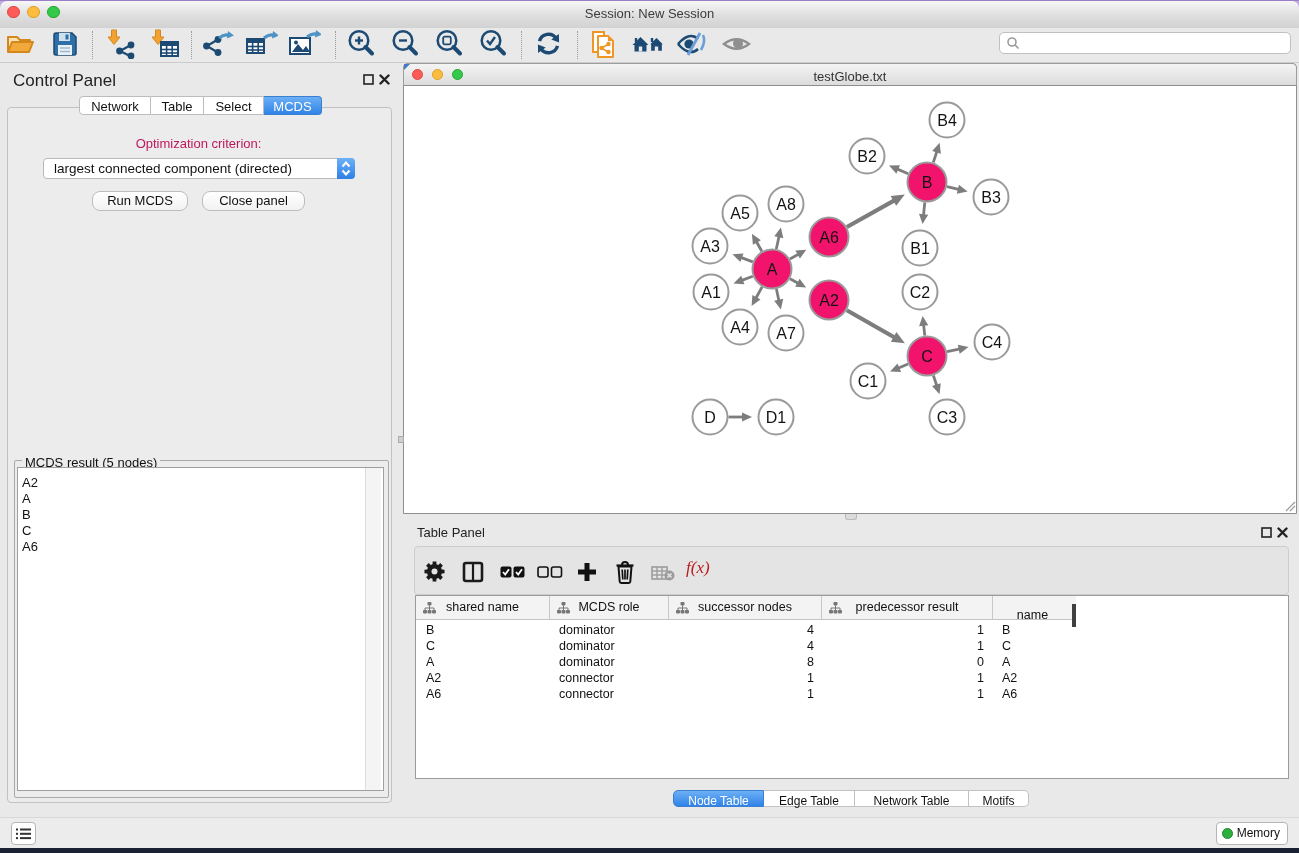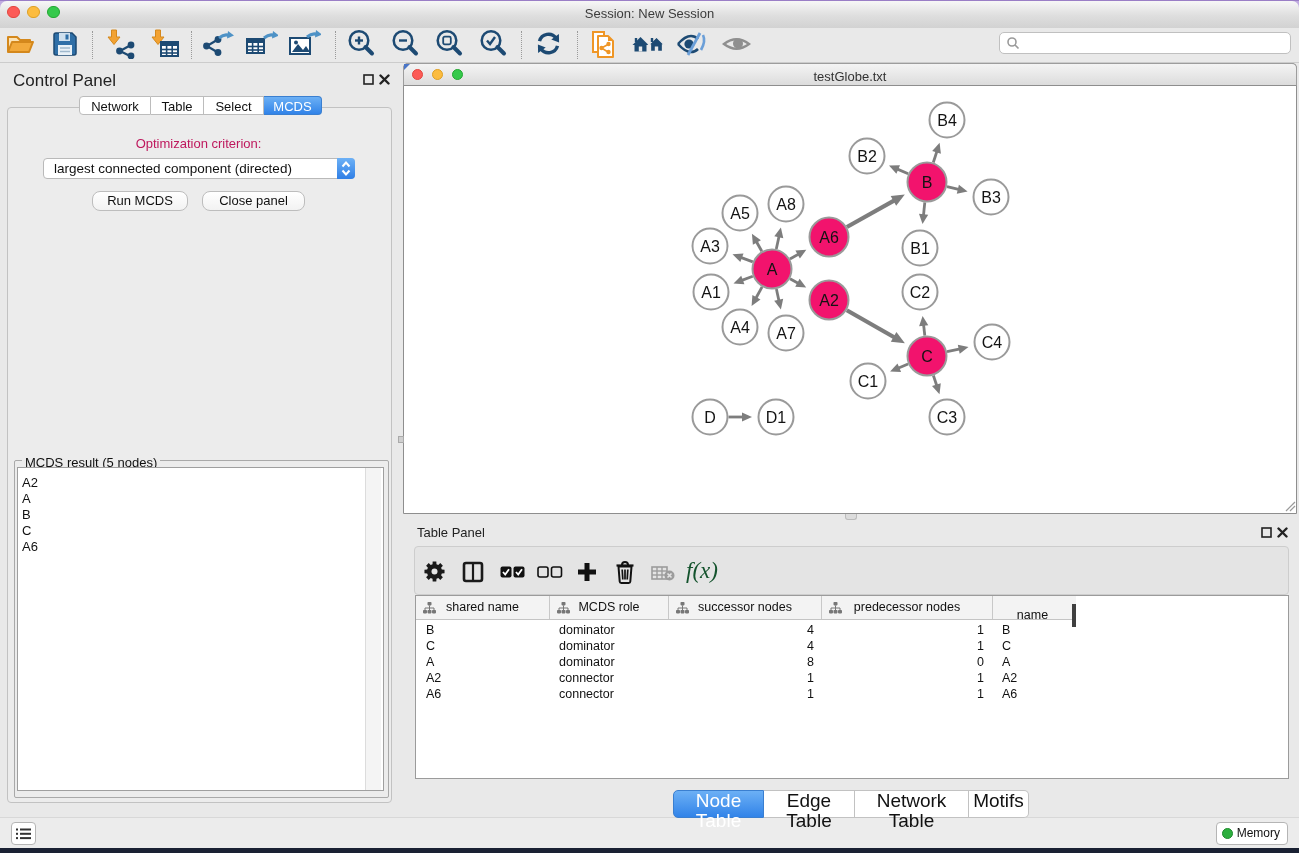--- a/index.html
+++ b/index.html
@@ -386,37 +386,37 @@
 
 <svg class="abs" style="left:651px;top:565px" width="24" height="16" viewBox="0 0 24 16">
  <rect x="1" y="2" width="15" height="12" fill="none" stroke="#9c9c9c" stroke-width="1.6"></rect>
  <line x1="1" y1="6" x2="16" y2="6" stroke="#9c9c9c" stroke-width="1.4"></line>
  <line x1="1" y1="10" x2="16" y2="10" stroke="#9c9c9c" stroke-width="1.4"></line>
  <line x1="6" y1="2" x2="6" y2="14" stroke="#9c9c9c" stroke-width="1.4"></line>
  <line x1="11" y1="2" x2="11" y2="14" stroke="#9c9c9c" stroke-width="1.4"></line>
  <circle cx="18.5" cy="10.5" r="5" fill="#9c9c9c"></circle>
  <path d="M16.5 8.5 l4 4 M20.5 8.5 l-4 4" stroke="#e4e4e4" stroke-width="1.6"></path>
 </svg>
-<div class="abs" style="left:686px;top:558px;font-family:'Liberation Serif',serif;font-style:italic;font-size:23px;color:#14532d;">f(x)</div>
+<div class="abs" style="left:686px;top:558px;font-family:'Liberation Serif',serif;font-style:italic;font-size:17px;color:#b91c1c;">f(x)</div>
 
 <div class="abs" style="left:415px;top:595px;width:874px;height:184px;background:#fff;border:1px solid #9b9b9b;box-sizing:border-box;"></div>
 <div class="abs" style="left:416px;top:596px;width:660px;height:23px;background:#f3f3f3;border-bottom:1px solid #c4c4c4;"></div>
 
 <style>
  .hdr{position:absolute;top:596px;height:23px;box-sizing:border-box;border-right:1px solid #c8c8c8;
       font-size:12.5px;color:#111;text-align:center;line-height:23px;}
  .sm{position:absolute;top:602px;}
  .cell{position:absolute;font-size:12.5px;color:#111;height:16px;line-height:16px;}
- .btab{position:absolute;top:790px;height:28px;box-sizing:border-box;background:#fff;border:1px solid #c2c2c2;
-      font-size:19px;color:#111;text-align:center;line-height:20px;}
+ .btab{position:absolute;top:790px;height:17px;box-sizing:border-box;background:#fff;border:1px solid #c2c2c2;
+      font-size:12px;color:#111;text-align:center;line-height:20px;}
 </style>
 <div class="hdr" style="left:416px;width:134px;">shared name</div>
 <div class="hdr" style="left:550px;width:119px;">MCDS role</div>
 <div class="hdr" style="left:669px;width:153px;">successor nodes</div>
-<div class="hdr" style="left:822px;width:171px;">predecessor nodes</div>
+<div class="hdr" style="left:822px;width:171px;">predecessor result</div>
 <div class="hdr" style="left:993px;width:83px;border-right:4px solid #404040;margin-top:8px;">name</div>
 <svg class="sm" style="left:423px" width="13" height="12" viewBox="0 0 13 12">
     <g fill="#777">
       <rect x="4.5" y="0" width="4" height="3.4" rx="0.8"></rect>
       <rect x="0" y="8" width="4" height="3.4" rx="0.8"></rect>
       <rect x="4.5" y="8" width="4" height="3.4" rx="0.8"></rect>
       <rect x="9" y="8" width="4" height="3.4" rx="0.8"></rect>
       <path d="M6.5 3.4 V8 M2 8 V6 H11 V8 M6.5 6 V8" stroke="#777" fill="none" stroke-width="1"></path>
     </g>
   </svg>

